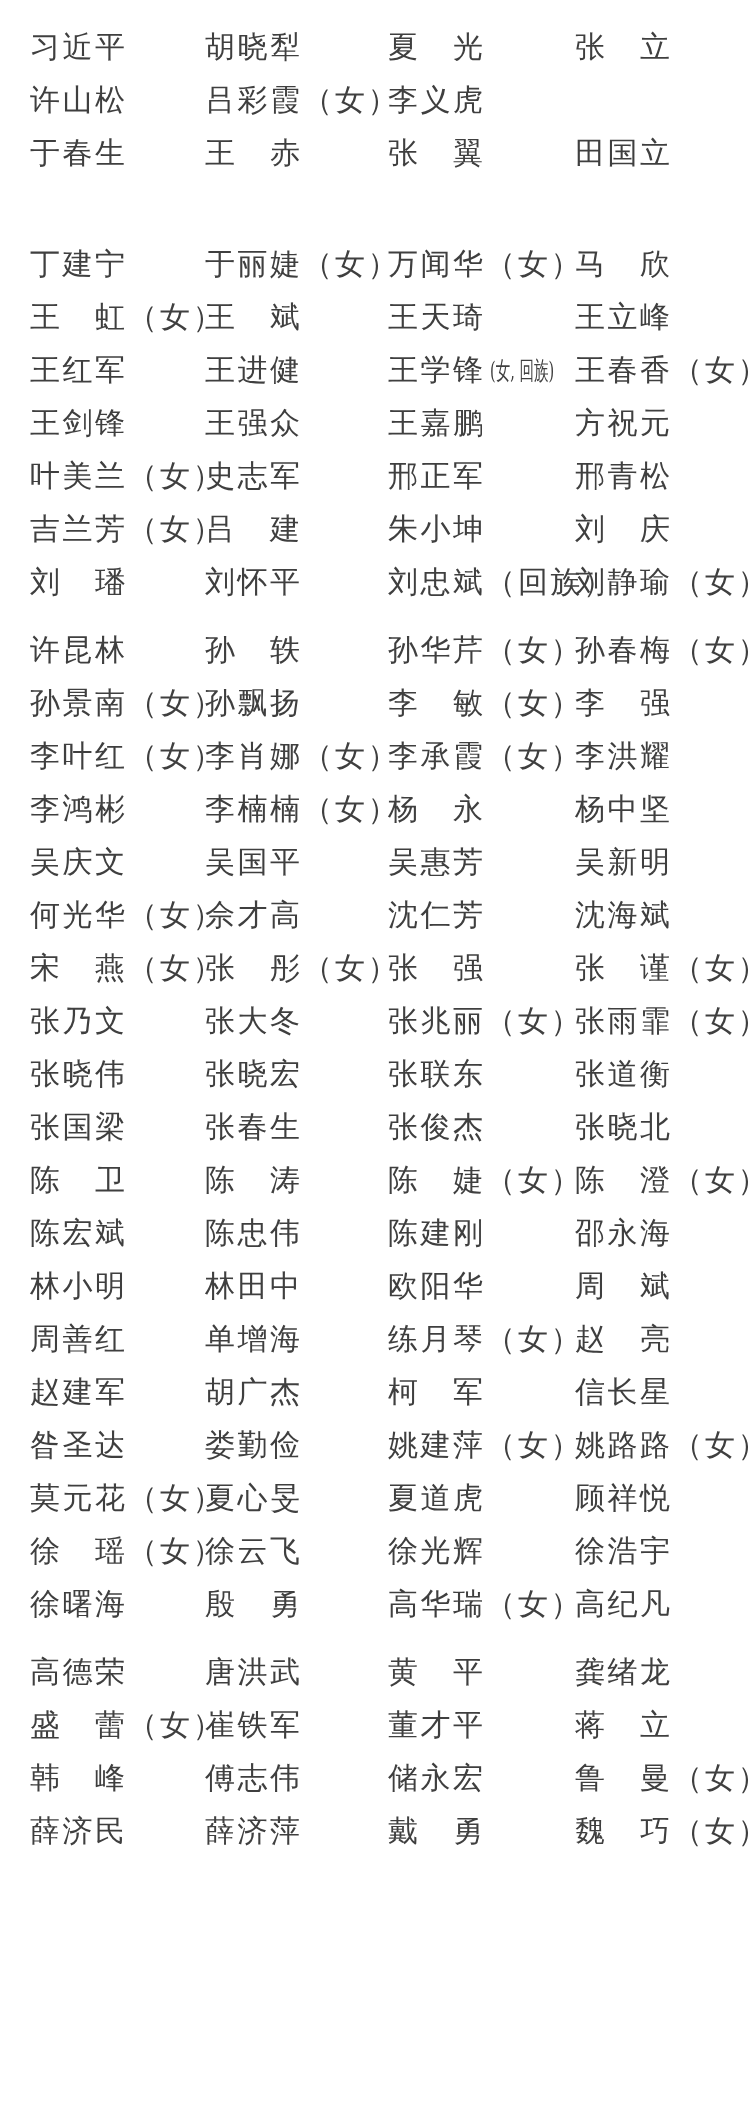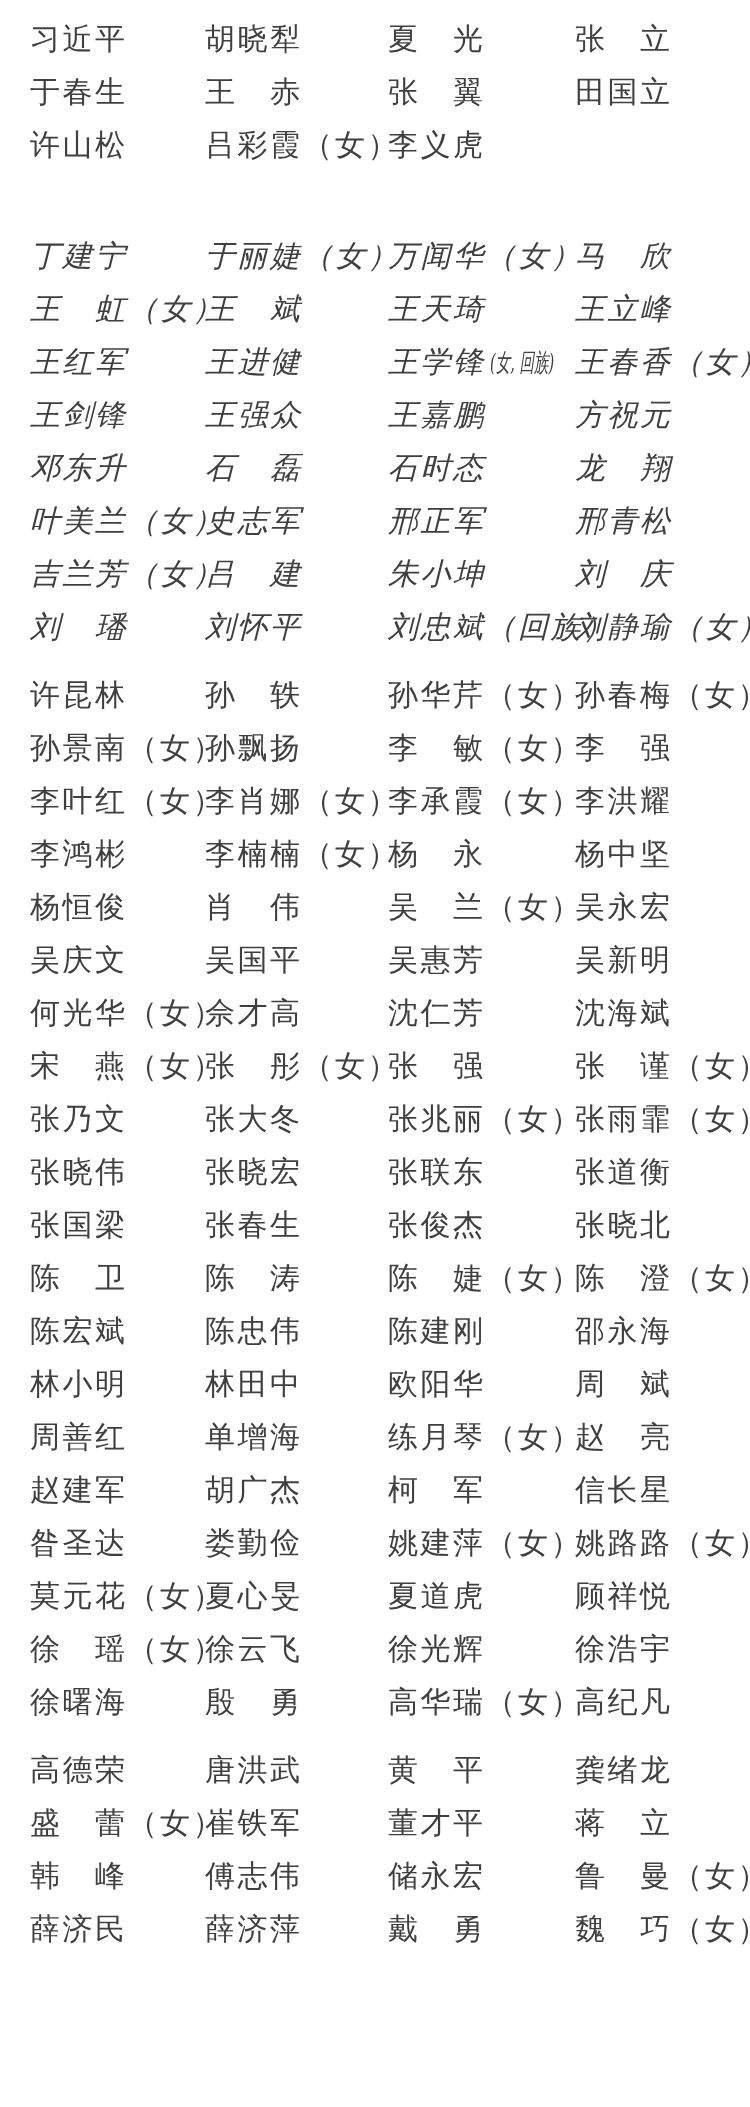--- a/index.html
+++ b/index.html
@@ -8,26 +8,26 @@
   }
   html,body{margin:0;padding:0;}
   body{
     width:750px;
     height:2107px;
     background:var(--bg);
     font-family:"DejaVu Serif","Liberation Serif",serif;
     overflow:hidden;
   }
   .page{
-    padding:12px 0 0 30px;
+    padding:20px 0 0 30px;
     box-sizing:border-box;
     width:598px;
   }
   .section{margin:0;}
-  #sections > .section:nth-child(2){margin-top:58px;font-style:italic;}
+  #sections > .section:nth-child(2){margin-top:58px;}
   #sections > .section:nth-child(3){margin-top:15px;}
   #sections > .section:nth-child(4){margin-top:15px;}
   .row{
     display:grid;
     grid-template-columns:175px 183px 187px 1fr;
     height:53px;
     align-items:center;
   }
   .cell{
     font-size:30px;
@@ -54,31 +54,31 @@
 <main class="page">
   <div id="sections">
       <div class="section">
         <div class="row">
           <div class="cell">习近平</div>
           <div class="cell">胡晓犁</div>
           <div class="cell">夏　光</div>
           <div class="cell">张　立</div>
         </div>
         <div class="row">
+          <div class="cell">许山松</div>
+          <div class="cell">吕彩霞（女）</div>
+          <div class="cell">李义虎</div>
+          <div class="cell"></div>
+        </div>
+        <div class="row">
           <div class="cell">于春生</div>
           <div class="cell">王　赤</div>
           <div class="cell">张　翼</div>
           <div class="cell">田国立</div>
         </div>
-        <div class="row">
-          <div class="cell">许山松</div>
-          <div class="cell">吕彩霞（女）</div>
-          <div class="cell">李义虎</div>
-          <div class="cell"></div>
-        </div>
       </div>
       <div class="section">
         <div class="row">
           <div class="cell">丁建宁</div>
           <div class="cell">于丽婕（女）</div>
           <div class="cell">万闻华（女）</div>
           <div class="cell">马　欣</div>
         </div>
         <div class="row">
           <div class="cell">王　虹（女）</div>
@@ -92,26 +92,20 @@
           <div class="cell"><span>王学锋</span><span class="note">(女, 回族)</span></div>
           <div class="cell">王春香（女）</div>
         </div>
         <div class="row">
           <div class="cell">王剑锋</div>
           <div class="cell">王强众</div>
           <div class="cell">王嘉鹏</div>
           <div class="cell">方祝元</div>
         </div>
         <div class="row">
-          <div class="cell">邓东升</div>
-          <div class="cell">石　磊</div>
-          <div class="cell">石时态</div>
-          <div class="cell">龙　翔</div>
-        </div>
-        <div class="row">
           <div class="cell">叶美兰（女）</div>
           <div class="cell">史志军</div>
           <div class="cell">邢正军</div>
           <div class="cell">邢青松</div>
         </div>
         <div class="row">
           <div class="cell">吉兰芳（女）</div>
           <div class="cell">吕　建</div>
           <div class="cell">朱小坤</div>
           <div class="cell">刘　庆</div>
@@ -142,26 +136,20 @@
           <div class="cell">李承霞（女）</div>
           <div class="cell">李洪耀</div>
         </div>
         <div class="row">
           <div class="cell">李鸿彬</div>
           <div class="cell">李楠楠（女）</div>
           <div class="cell">杨　永</div>
           <div class="cell">杨中坚</div>
         </div>
         <div class="row">
-          <div class="cell">杨恒俊</div>
-          <div class="cell">肖　伟</div>
-          <div class="cell">吴　兰（女）</div>
-          <div class="cell">吴永宏</div>
-        </div>
-        <div class="row">
           <div class="cell">吴庆文</div>
           <div class="cell">吴国平</div>
           <div class="cell">吴惠芳</div>
           <div class="cell">吴新明</div>
         </div>
         <div class="row">
           <div class="cell">何光华（女）</div>
           <div class="cell">佘才高</div>
           <div class="cell">沈仁芳</div>
           <div class="cell">沈海斌</div>

